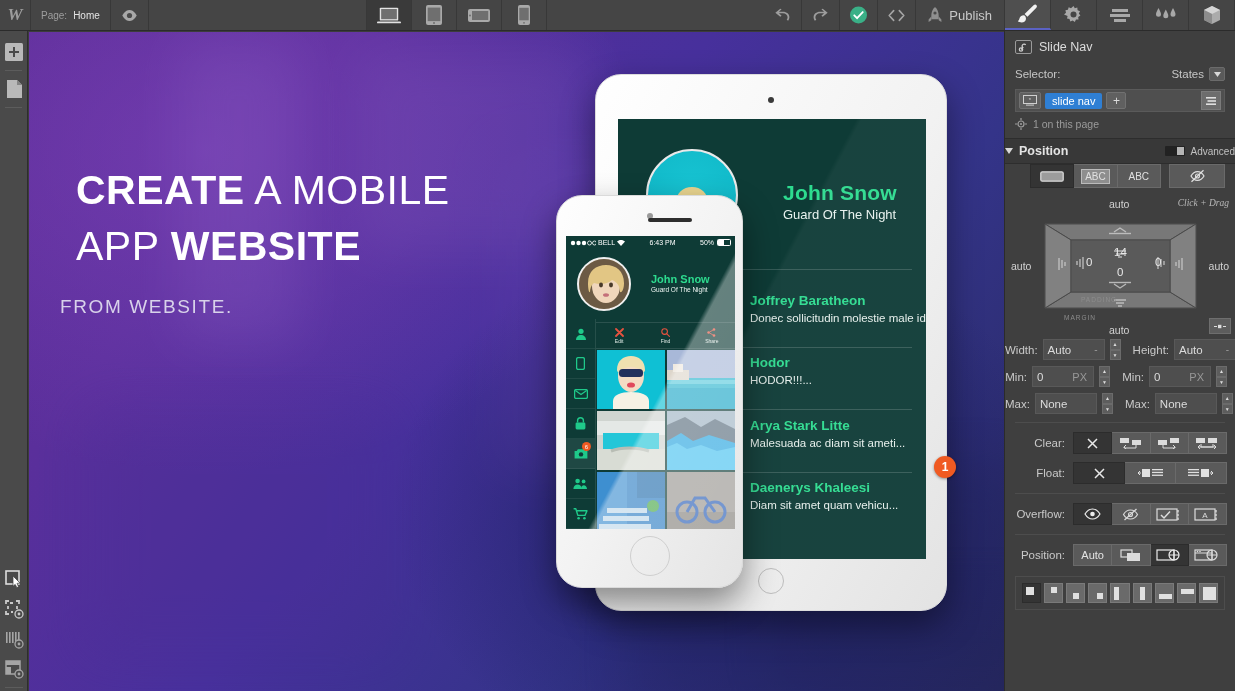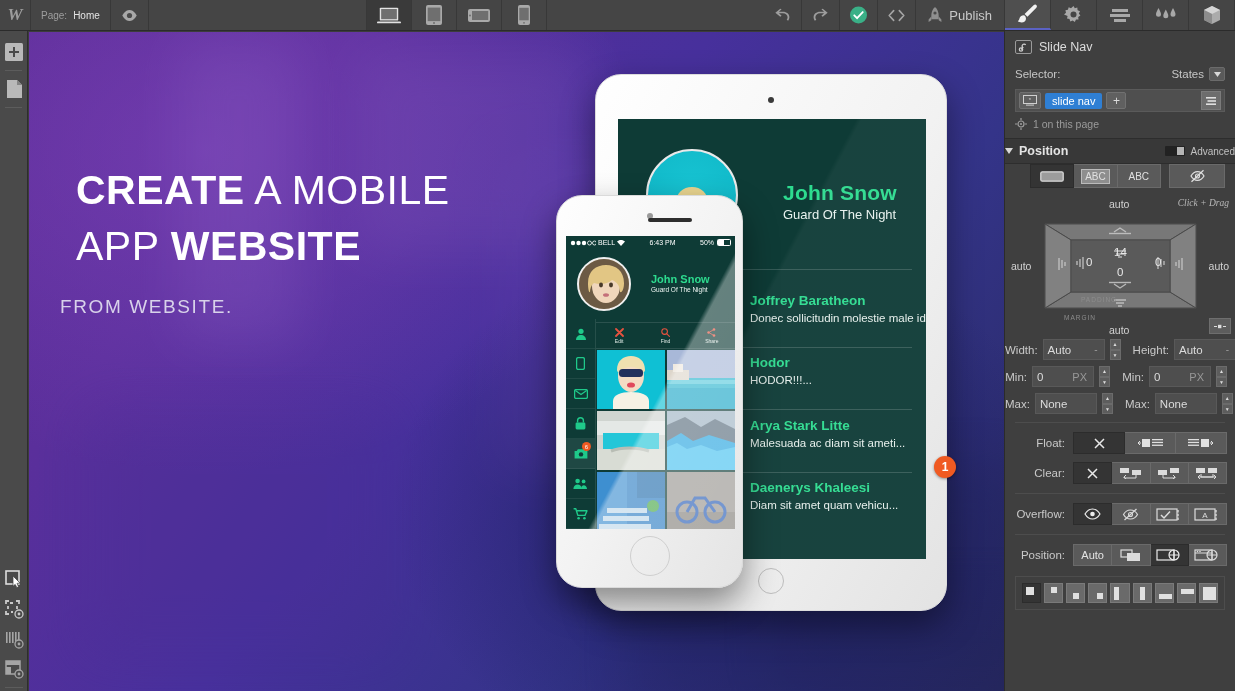--- a/index.html
+++ b/index.html
@@ -885,20 +885,52 @@
         <span class="spin">
             <div>▲</div>
             <div>▼</div>
           </span>
       </div>
     </div>
 
     <div class="hr"></div>
 
     <div class="ctl-row">
+      <span class="ctl-lb">Clear:</span>
+      <span class="ctl-grp">
+        <span class="ctl-b on">
+          <svg width="11" height="11" viewBox="0 0 11 11">
+              <path d="M1 1l9 9M10 1l-9 9" stroke="#e8e8e8" stroke-width="1.5"></path>
+            </svg>
+        </span>
+        <span class="ctl-b">
+          <svg width="26" height="14" viewBox="0 0 26 14">
+              <rect x="2" y="2" width="9" height="5" fill="#dcdcdc"></rect>
+              <rect x="14" y="4" width="9" height="5" fill="#dcdcdc"></rect>
+              <path d="M18 9v3H6v-1M6 11l2-2M6 11l2 2" stroke="#dcdcdc" stroke-width="1" fill="none"></path>
+            </svg>
+        </span>
+        <span class="ctl-b">
+          <svg width="26" height="14" viewBox="0 0 26 14">
+              <rect x="2" y="4" width="9" height="5" fill="#dcdcdc"></rect>
+              <rect x="14" y="2" width="9" height="5" fill="#dcdcdc"></rect>
+              <path d="M7 9v3h12v-1M19 11l-2-2M19 11l-2 2" stroke="#dcdcdc" stroke-width="1" fill="none"></path>
+            </svg>
+        </span>
+        <span class="ctl-b">
+          <svg width="28" height="14" viewBox="0 0 28 14">
+              <rect x="3" y="2" width="9" height="5" fill="#dcdcdc"></rect>
+              <rect x="15" y="2" width="9" height="5" fill="#dcdcdc"></rect>
+              <path d="M8 8v3h12V8M5 11h18M5 11l2-2M5 11l2 2M23 11l-2-2M23 11l-2 2" stroke="#dcdcdc" stroke-width="1" fill="none"></path>
+            </svg>
+        </span>
+      </span>
+    </div>
+
+    <div class="ctl-row">
       <span class="ctl-lb">Float:</span>
       <span class="ctl-grp">
         <span class="ctl-b on">
           <svg width="11" height="11" viewBox="0 0 11 11">
               <path d="M1 1l9 9M10 1l-9 9" stroke="#e8e8e8" stroke-width="1.5"></path>
             </svg>
         </span>
         <span class="ctl-b">
           <svg width="30" height="12" viewBox="0 0 30 12">
               <path d="M3 6h3M3 6l2-2M3 6l2 2" stroke="#e0e0e0" stroke-width="1"></path>
@@ -917,52 +949,20 @@
                 <rect x="2" y="4.8" width="11" height="1.3"></rect>
                 <rect x="2" y="7.6" width="11" height="1.3"></rect>
               </g>
               <rect x="15" y="2" width="8" height="8" fill="#e0e0e0"></rect>
               <path d="M27 6h-3M27 6l-2-2M27 6l-2 2" stroke="#e0e0e0" stroke-width="1"></path>
             </svg>
         </span>
       </span>
     </div>
 
-    <div class="ctl-row">
-      <span class="ctl-lb">Clear:</span>
-      <span class="ctl-grp">
-        <span class="ctl-b on">
-          <svg width="11" height="11" viewBox="0 0 11 11">
-              <path d="M1 1l9 9M10 1l-9 9" stroke="#e8e8e8" stroke-width="1.5"></path>
-            </svg>
-        </span>
-        <span class="ctl-b">
-          <svg width="26" height="14" viewBox="0 0 26 14">
-              <rect x="2" y="2" width="9" height="5" fill="#dcdcdc"></rect>
-              <rect x="14" y="4" width="9" height="5" fill="#dcdcdc"></rect>
-              <path d="M18 9v3H6v-1M6 11l2-2M6 11l2 2" stroke="#dcdcdc" stroke-width="1" fill="none"></path>
-            </svg>
-        </span>
-        <span class="ctl-b">
-          <svg width="26" height="14" viewBox="0 0 26 14">
-              <rect x="2" y="4" width="9" height="5" fill="#dcdcdc"></rect>
-              <rect x="14" y="2" width="9" height="5" fill="#dcdcdc"></rect>
-              <path d="M7 9v3h12v-1M19 11l-2-2M19 11l-2 2" stroke="#dcdcdc" stroke-width="1" fill="none"></path>
-            </svg>
-        </span>
-        <span class="ctl-b">
-          <svg width="28" height="14" viewBox="0 0 28 14">
-              <rect x="3" y="2" width="9" height="5" fill="#dcdcdc"></rect>
-              <rect x="15" y="2" width="9" height="5" fill="#dcdcdc"></rect>
-              <path d="M8 8v3h12V8M5 11h18M5 11l2-2M5 11l2 2M23 11l-2-2M23 11l-2 2" stroke="#dcdcdc" stroke-width="1" fill="none"></path>
-            </svg>
-        </span>
-      </span>
-    </div>
-
     <div class="hr"></div>
 
     <div class="ctl-row">
       <span class="ctl-lb">Overflow:</span>
       <span class="ctl-grp">
         <span class="ctl-b on">
           <svg width="17" height="12" viewBox="0 0 17 12">
               <path d="M8.5 1C4 1 1 6 1 6s3 5 7.5 5S16 6 16 6 13 1 8.5 1z" fill="none" stroke="#ececec" stroke-width="1.2"></path>
               <circle cx="8.5" cy="6" r="2.3" fill="#ececec"></circle>
             </svg>

